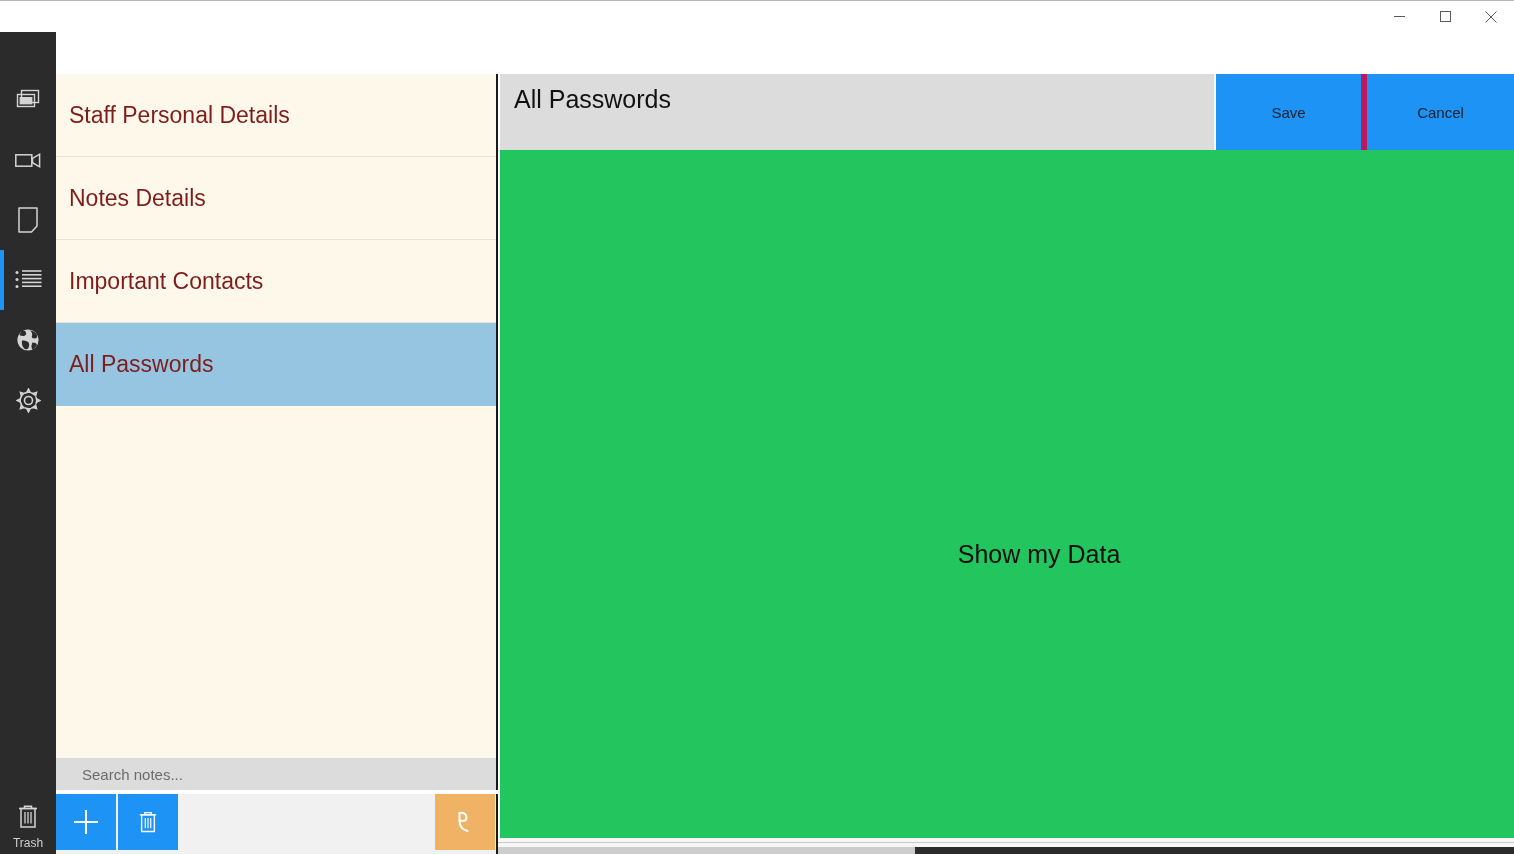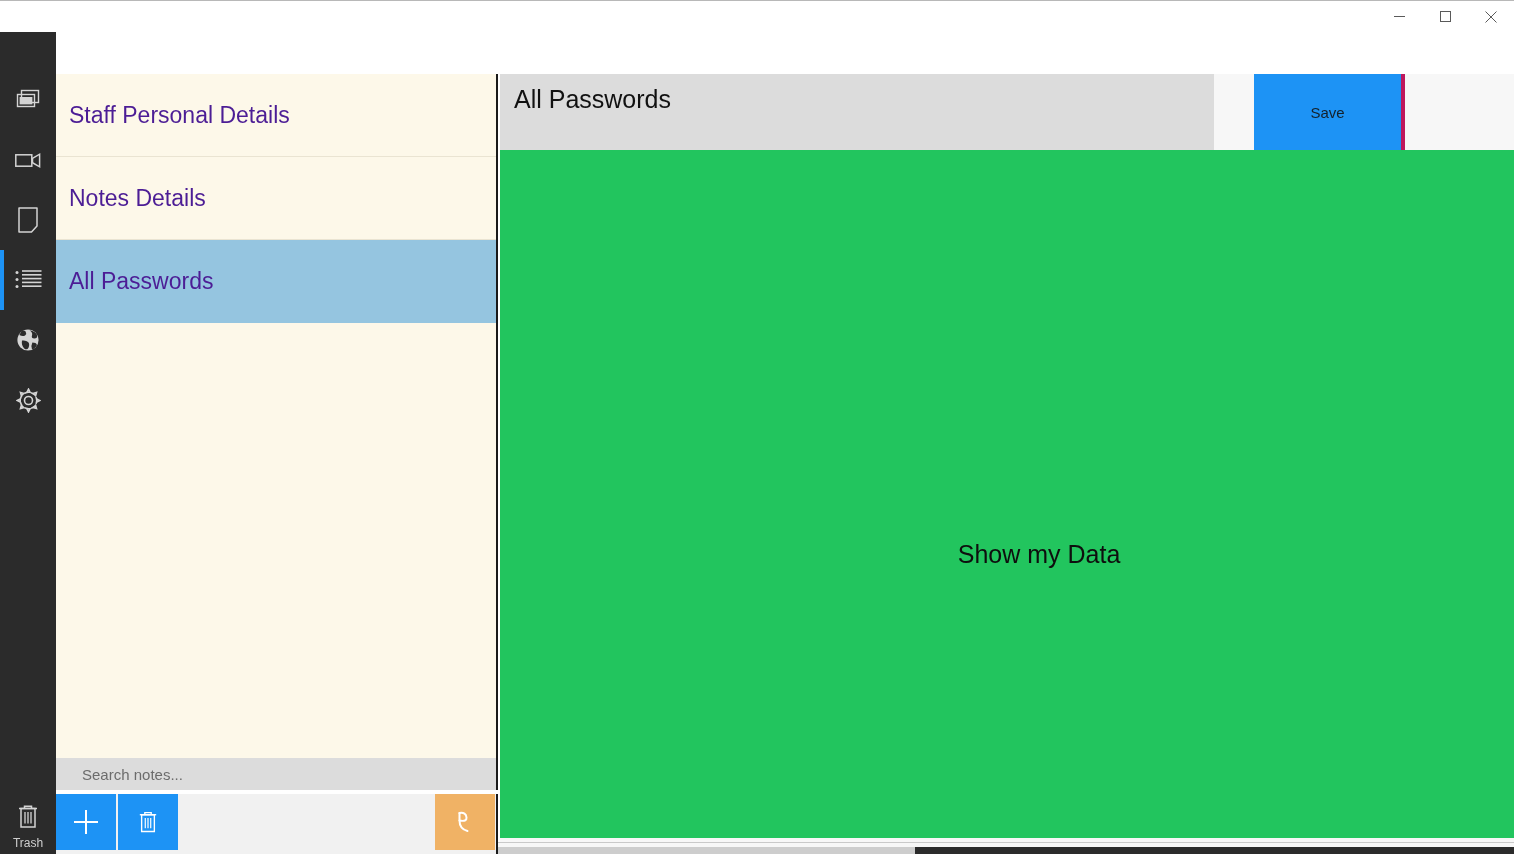--- a/index.html
+++ b/index.html
@@ -68,21 +68,21 @@
     width: 442px; height: 684px;
     background: #fdf8e9;
     border-right: 2px solid #1a1a1a;
     overflow: hidden;
   }
   .note-item {
     height: 83px; padding: 0 0 0 13px;
     display: flex; align-items: center;
     border-bottom: 1px solid #eae4d2;
     background: #fdf8e9;
-    font-size: 23px; color: #4c1d95; font-weight: 400;
+    font-size: 23px; color: #7f1d1d; font-weight: 400;
   }
   .note-item.selected { background: #95c5e0; border-bottom-color: #95c5e0; }
   .note-filler { background: #fdf8e9; height: 100%; }
 
   
   .searchbar {
     position: absolute; left: 56px; top: 758px;
     width: 442px; height: 32px;
     background: #dcdcdc; border-right: 2px solid #1a1a1a;
     display: flex; align-items: center;
@@ -123,21 +123,21 @@
   .main-header .mh-title {
     position: absolute; left: 14px; top: 11px;
     font-size: 25px; color: #111; font-weight: 400;
   }
   .hdr-btn {
     position: absolute; top: 0; height: 76px; background: #1d93f5;
     display: flex; align-items: center; justify-content: center;
     font-size: 15px; color: #14212b;
     font-family: "Liberation Sans", sans-serif;
   }
-  .btn-save   { left: 754px; width: 151px; border-right: 4px solid #be185d; }
+  .btn-save   { left: 716px; width: 151px; border-right: 6px solid #be185d; }
   .btn-cancel { left: 867px; width: 147px; }
 
   .main-body {
     position: absolute; left: 0; top: 76px; width: 1014px; height: 688px;
     background: #22c55e;
   }
   .show-data {
     position: absolute; left: 0; top: 390px; width: 1078px;
     text-align: center; font-size: 25px; color: #0e0e0e;
   }
@@ -259,20 +259,23 @@
   </div>
 
 
   <div class="listpanel">
     <div class="note-item">
       <span>Staff Personal Details</span>
     </div>
     <div class="note-item">
       <span>Notes Details</span>
     </div>
+    <div class="note-item">
+      <span>Important Contacts</span>
+    </div>
     <div class="note-item selected">
       <span>All Passwords</span>
     </div>
     <div class="note-filler"></div>
   </div>
 
   <div class="searchbar">
     <input type="text" placeholder="Search notes..." style="">
   </div>
 
@@ -297,20 +300,21 @@
         <path d="M8.5 5 Q15 4 15.5 9.5 Q16 14 8.5 12.5" fill="none" stroke="#ffffff" stroke-width="2" stroke-linecap="round"></path>
       </svg>
     </div>
   </div>
 
   <div class="mainpanel">
     <div class="main-header">
       <div class="mh-title">All Passwords</div>
     </div>
     <div class="hdr-btn btn-save">Save</div>
+    <div class="hdr-btn btn-cancel">Cancel</div>
 
     <div class="main-body">
       <div class="show-data">Show my Data</div>
     </div>
   </div>
 
   <div class="hscroll">
     <div class="hscroll-track"></div>
     <div class="hscroll-thumb"></div>
   </div>

